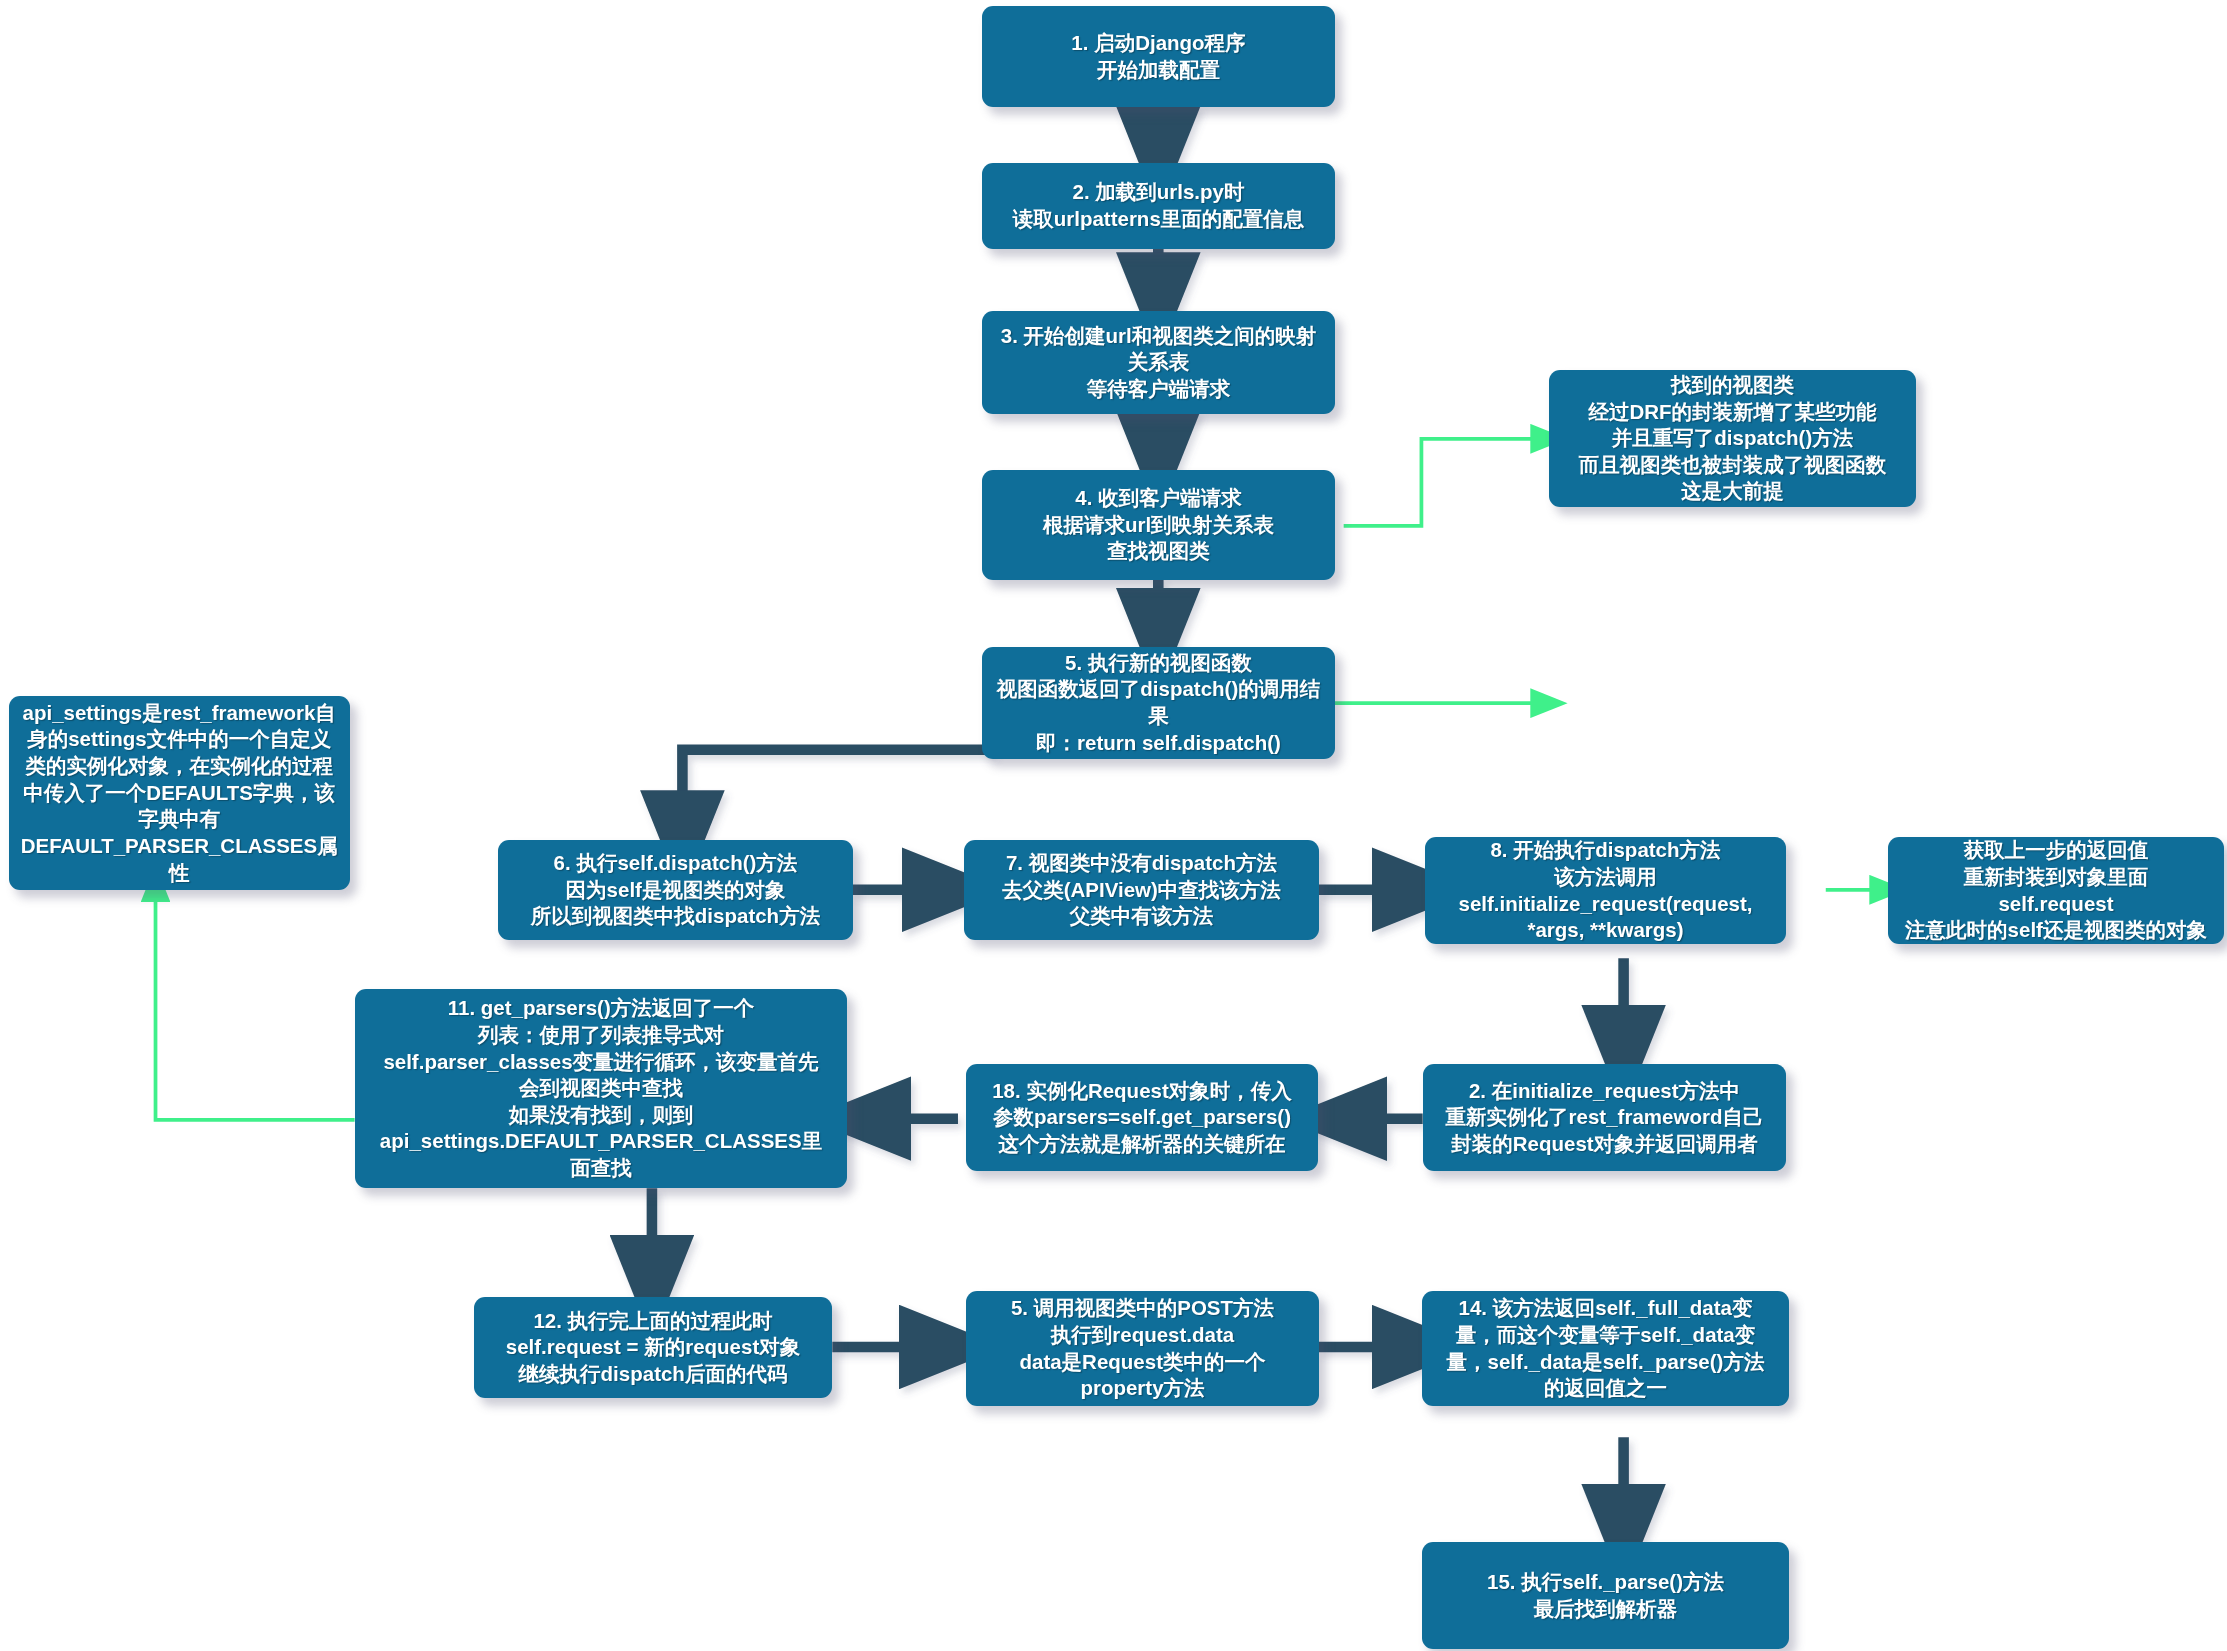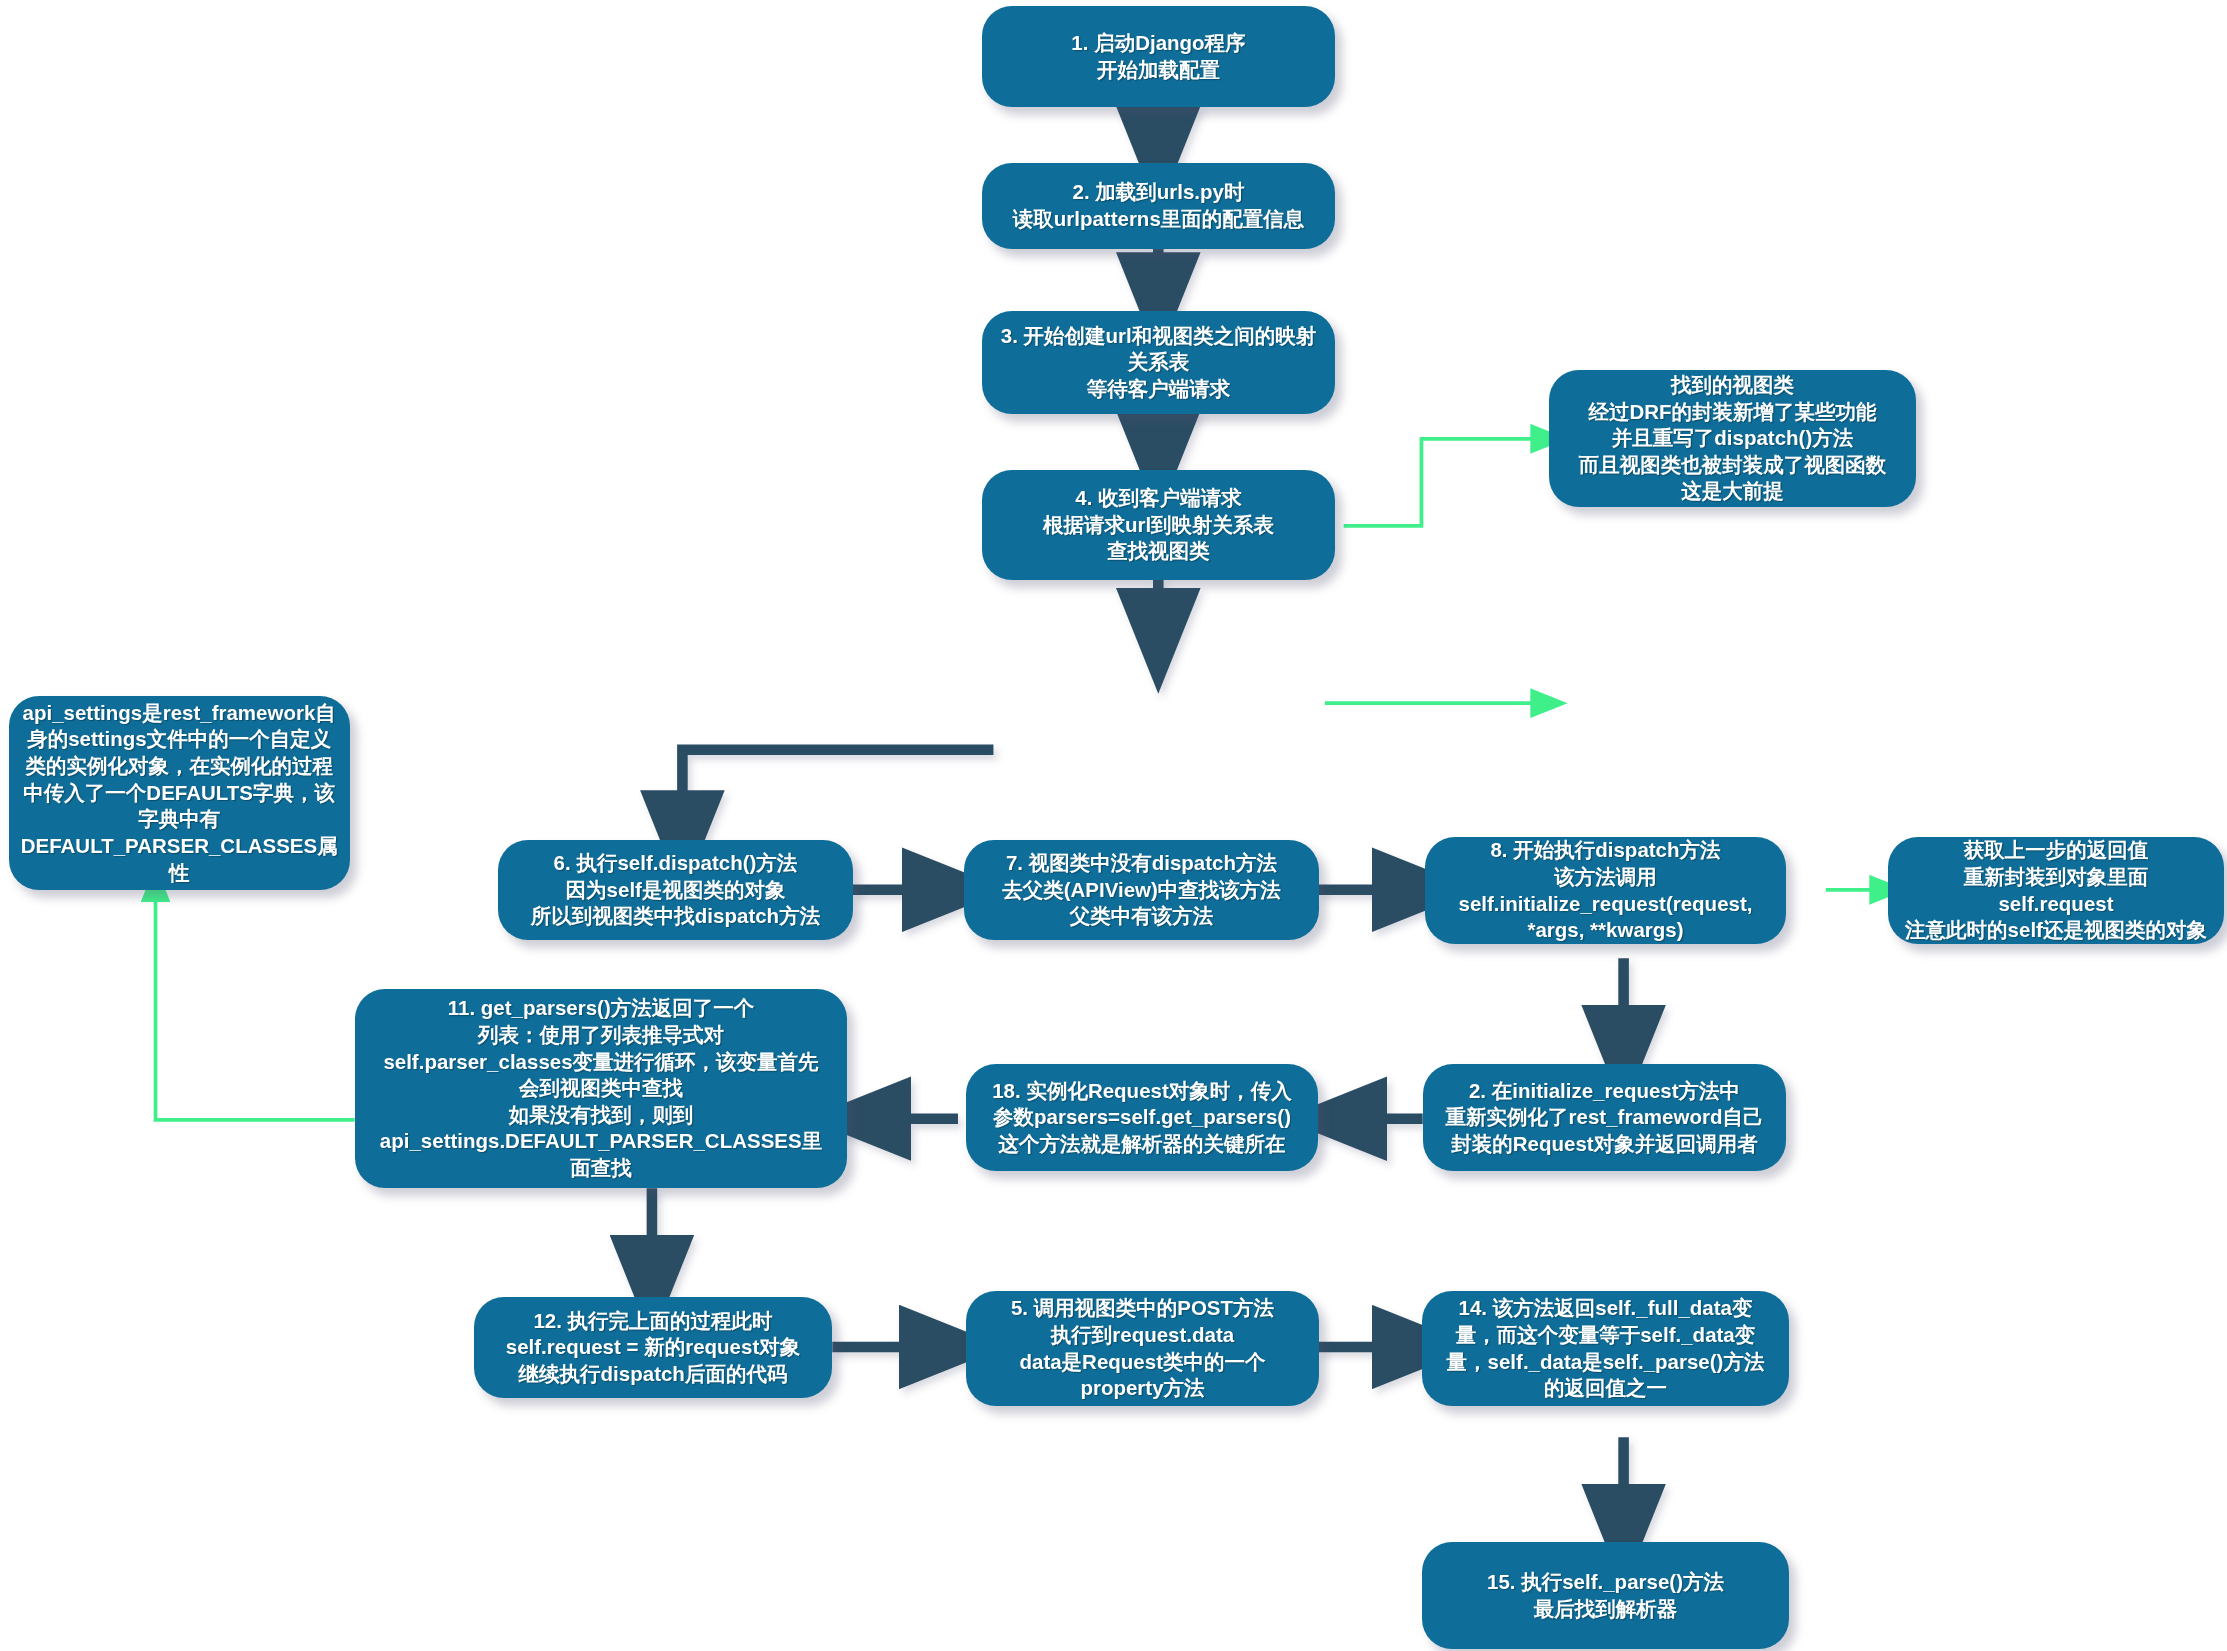--- a/index.html
+++ b/index.html
@@ -1,21 +1,21 @@
 <!DOCTYPE html>
 <html style="font-size:10px"><head>
 <meta charset="utf-8">
 <style>
   html,body{margin:0;padding:0;background:#ffffff;}
   body{width:2227px;height:1652px;position:relative;overflow:hidden;
        font-family:"Liberation Sans","DejaVu Sans",sans-serif;}
   #canvas{position:absolute;left:0;top:0;width:2227px;height:1652px;}
   svg.edges{position:absolute;left:0;top:0;width:2227px;height:1652px;pointer-events:none;}
   .node{position:absolute;box-sizing:border-box;background:#0f6e99;color:#ffffff;
-        border-radius:30px;display:flex;align-items:center;justify-content:center;
+        border-radius:11px;display:flex;align-items:center;justify-content:center;
         text-align:center;font-weight:bold;line-height:1.30;
         padding:6.2px 8.7px;white-space:pre-line;
         box-shadow:6.2px 7.5px 10px rgba(80,80,110,0.28);
         text-shadow:1.2px 1.2px 1.2px rgba(0,0,0,0.30);}
   .t33{font-size:20.5px;}
 </style>
 </head>
 <body>
 
 <div id="canvas">
@@ -71,20 +71,23 @@
   <div class="node t33" style="left:982px;top:470px;width:353px;height:110px;">4. 收到客户端请求
 根据请求url到映射关系表
 查找视图类</div>
 
   <div class="node t33" style="left:1549px;top:370px;width:367px;height:137px;">找到的视图类
 经过DRF的封装新增了某些功能
 并且重写了dispatch()方法
 而且视图类也被封装成了视图函数
 这是大前提</div>
 
+  <div class="node t33" style="left:982px;top:647px;width:353px;height:112px;">5. 执行新的视图函数
+视图函数返回了dispatch()的调用结果
+即：return self.dispatch()</div>
 
 
   <div class="node t33" style="left:8.7px;top:696px;width:341px;height:194px;">api_settings是rest_framework自身的settings文件中的一个自定义类的实例化对象，在实例化的过程中传入了一个DEFAULTS字典，该字典中有DEFAULT_PARSER_CLASSES属性</div>
 
   <div class="node t33" style="left:498px;top:840px;width:355px;height:100px;">6. 执行self.dispatch()方法
 因为self是视图类的对象
 所以到视图类中找dispatch方法</div>
 
   <div class="node t33" style="left:964px;top:840px;width:355px;height:100px;">7. 视图类中没有dispatch方法
 去父类(APIView)中查找该方法

